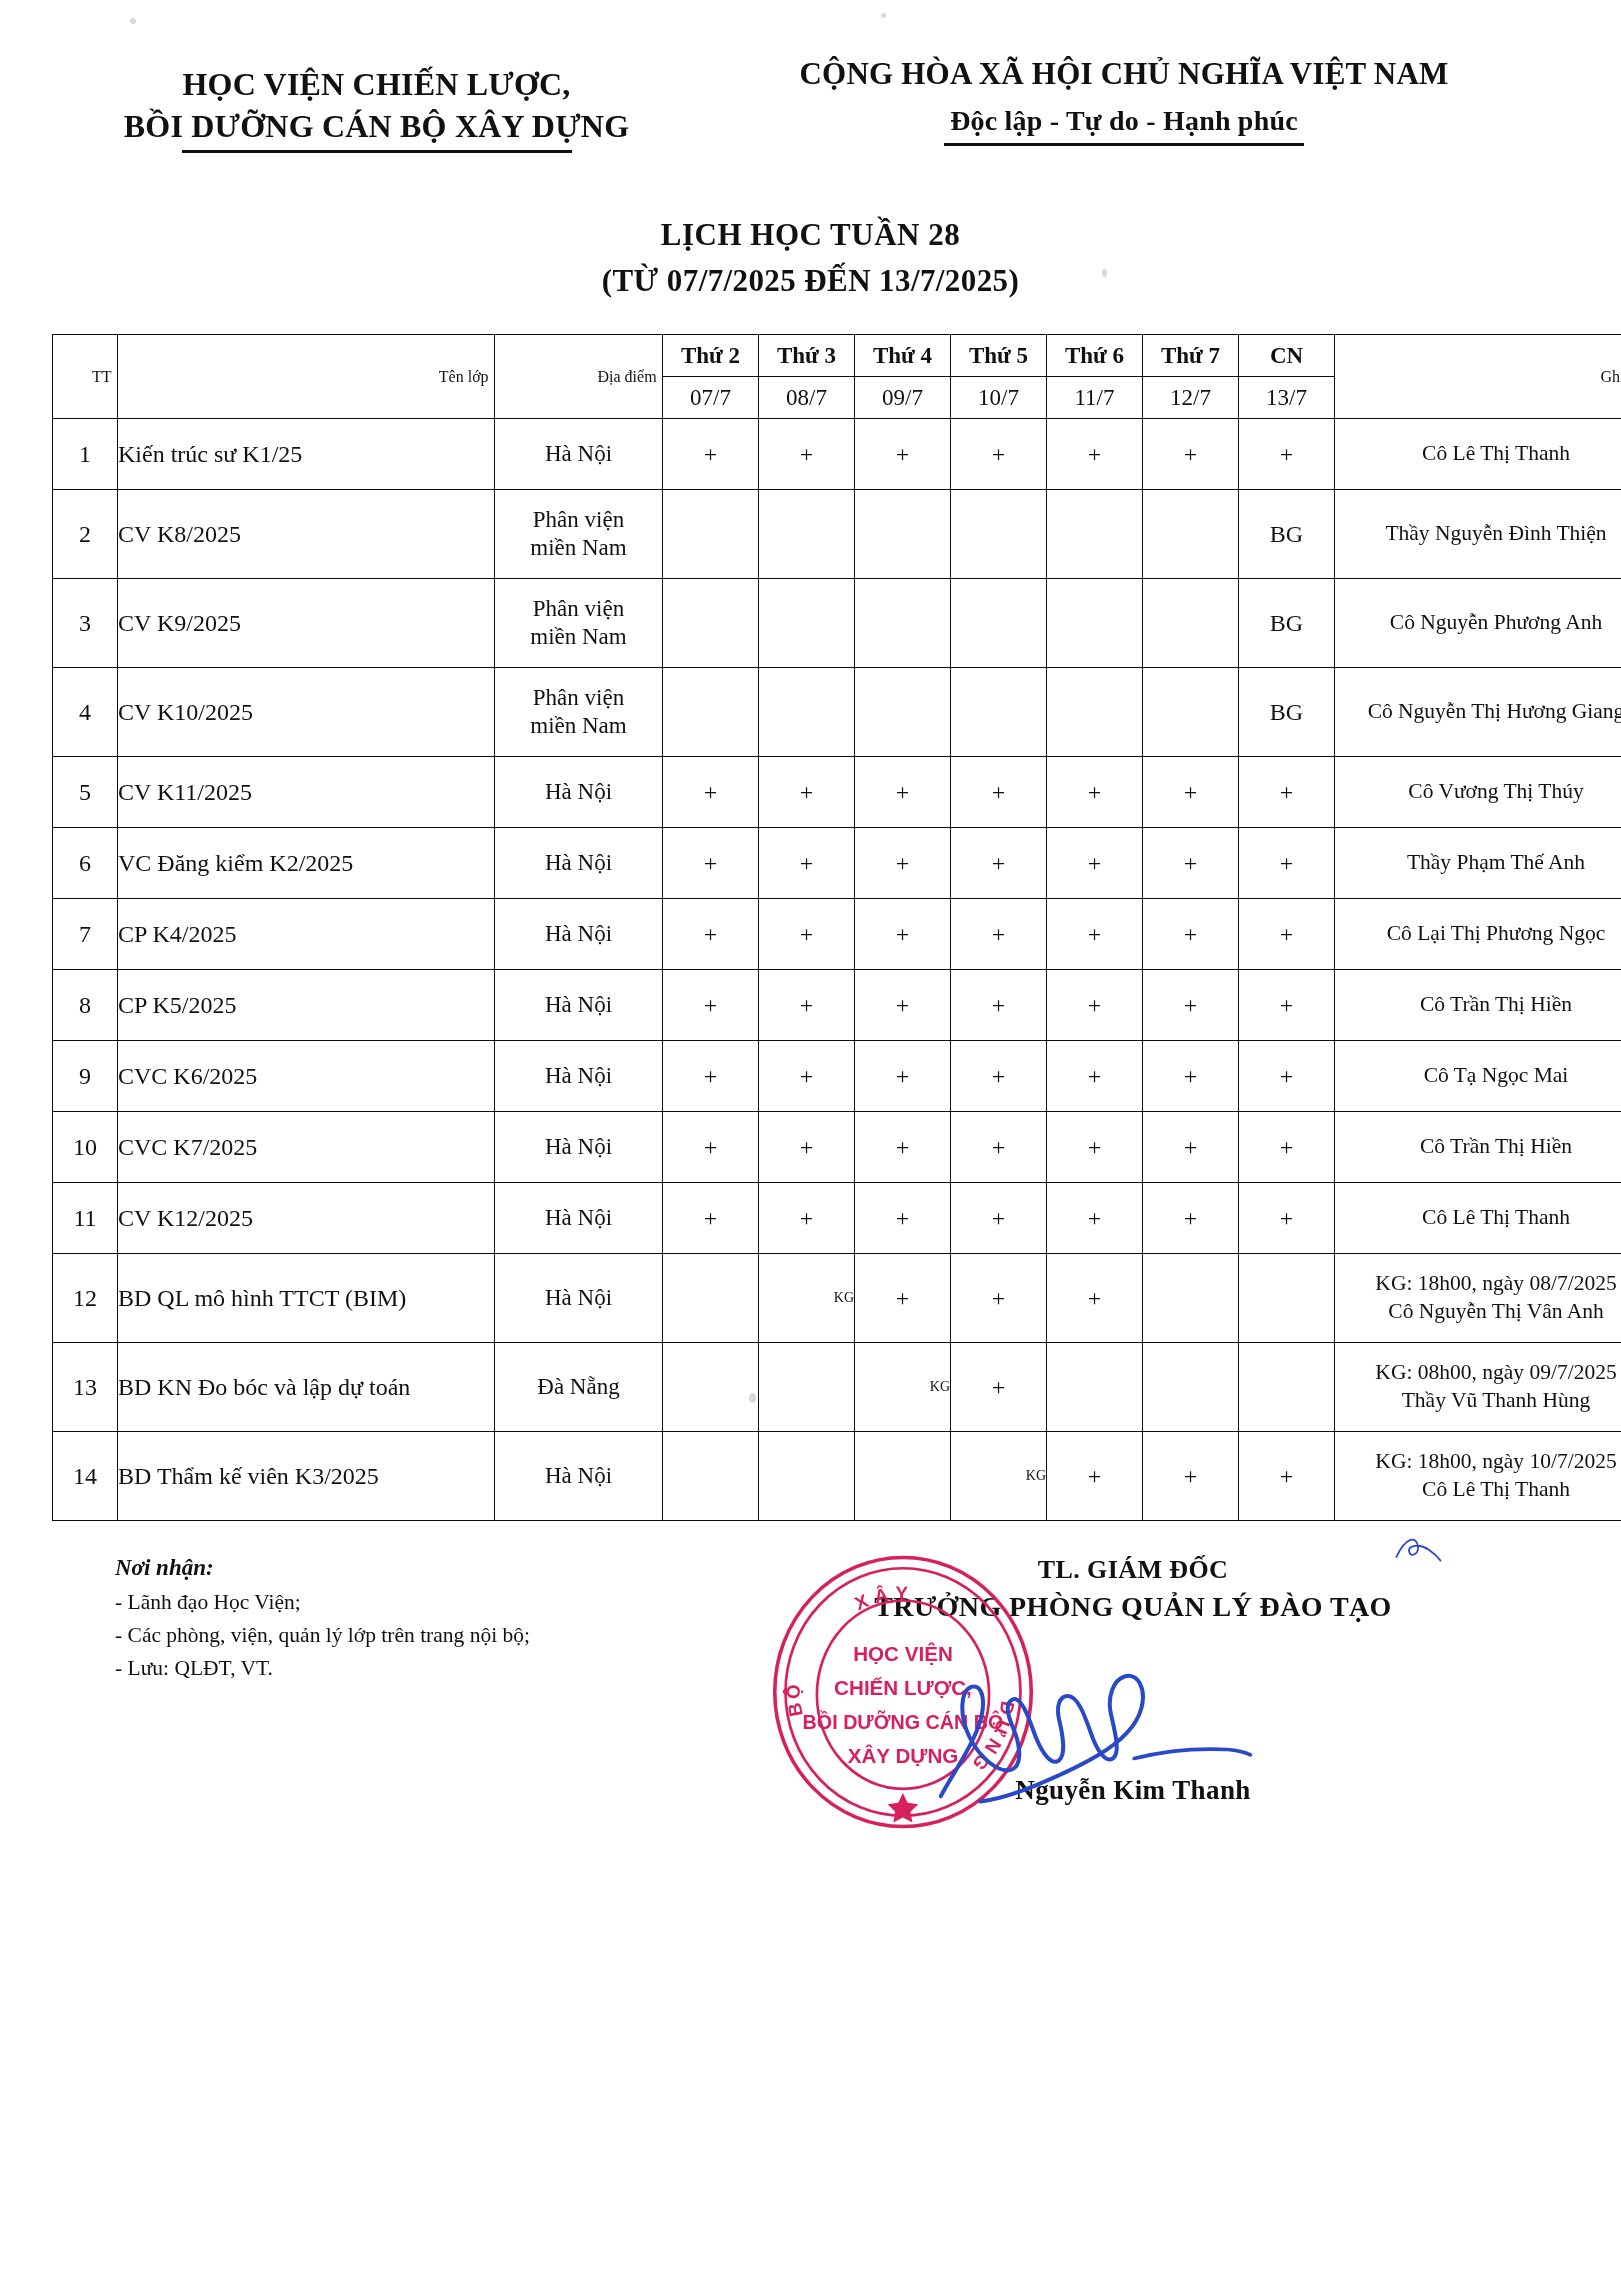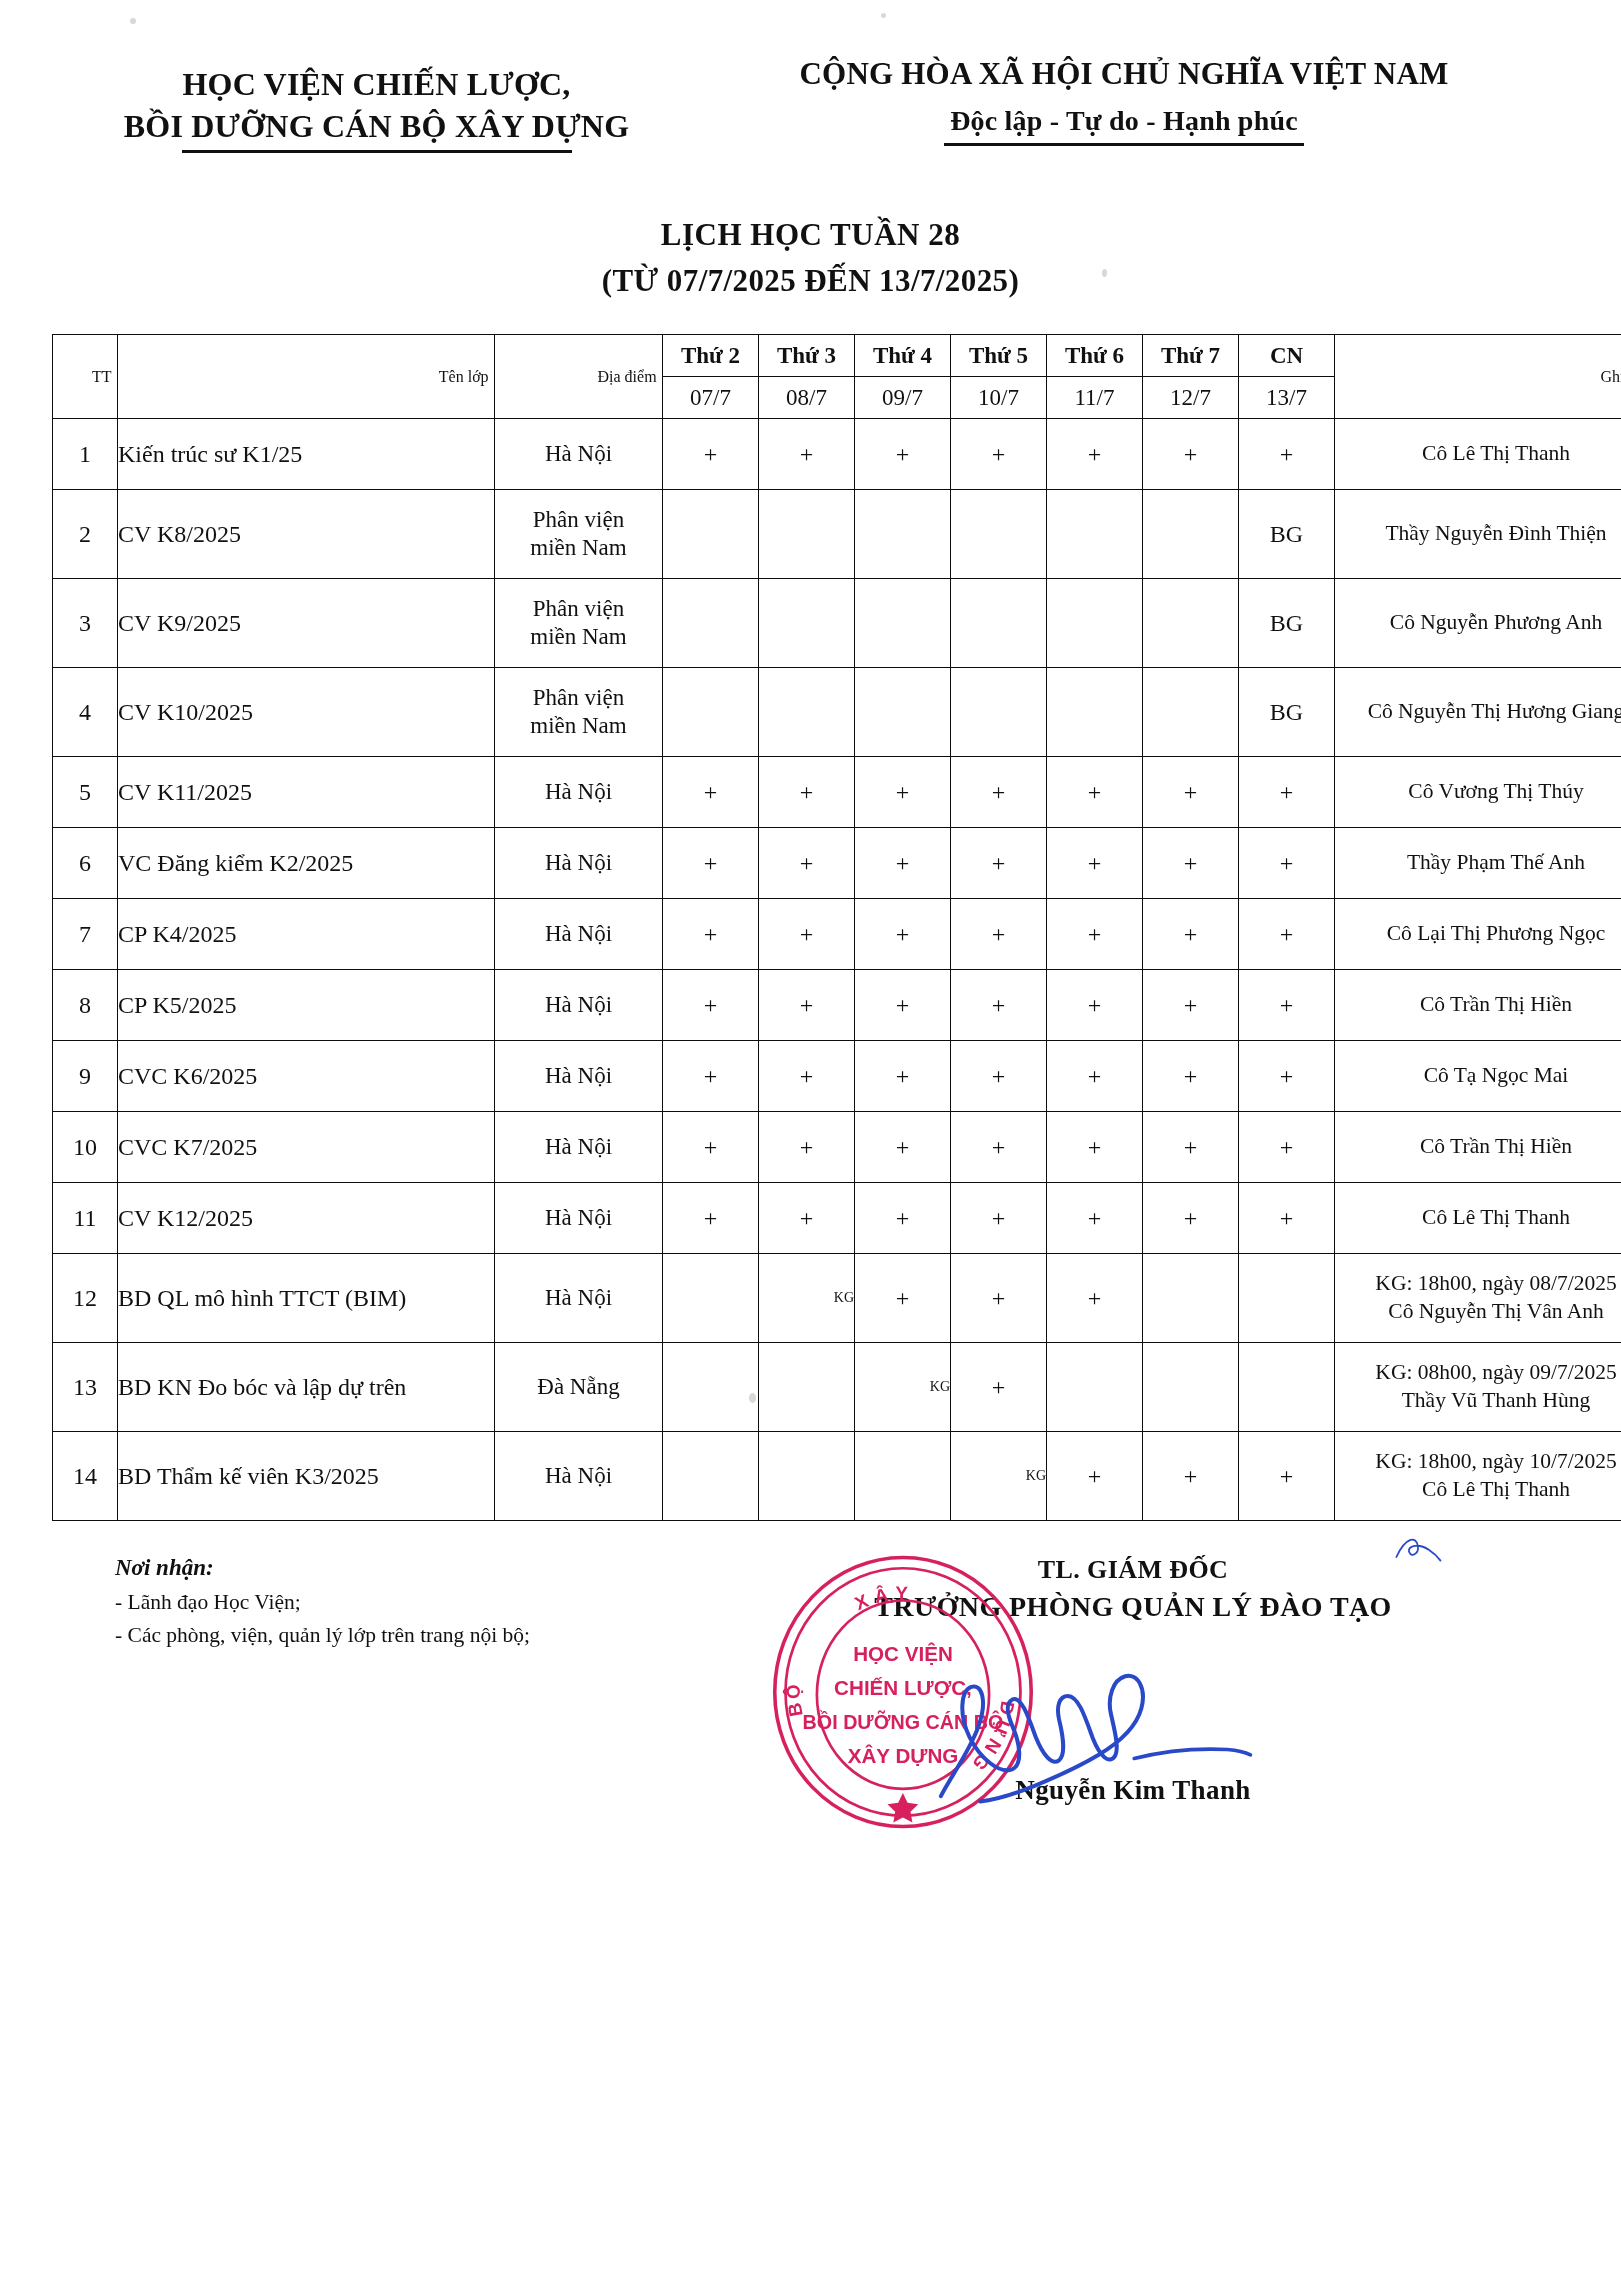--- a/index.html
+++ b/index.html
@@ -521,21 +521,21 @@
             <td class="c-day">+</td>
             <td class="c-day"></td>
             <td class="c-day"></td>
             <td class="c-note">
               <span class="note-line">KG: 18h00, ngày 08/7/2025</span>
               <span class="note-line">Cô Nguyễn Thị Vân Anh</span>
             </td>
           </tr>
           <tr class="row-tall">
             <td class="c-tt">13</td>
-            <td class="c-class">BD KN Đo bóc và lập dự trên</td>
+            <td class="c-class">BD KN Đo bóc và lập dự toán</td>
             <td class="c-place">Đà Nẵng</td>
             <td class="c-day"></td>
             <td class="c-day"></td>
             <td class="c-day mark-kg">KG</td>
             <td class="c-day">+</td>
             <td class="c-day"></td>
             <td class="c-day"></td>
             <td class="c-day"></td>
             <td class="c-note">
               <span class="note-line">KG: 08h00, ngày 09/7/2025</span>
@@ -561,20 +561,21 @@
         </tbody>
     </table>
   </div>
 
   <div class="footer">
 
     <div class="recipients">
       <div class="recipients-title">Nơi nhận:</div>
       <div class="recipients-item">- Lãnh đạo Học Viện;</div>
       <div class="recipients-item">- Các phòng, viện, quản lý lớp trên trang nội bộ;</div>
+      <div class="recipients-item">- Lưu: QLĐT, VT.</div>
     </div>
 
     <div class="signature">
 
       <svg class="corner-mark" viewBox="0 0 60 40">
         <path d="M6 30 C 16 8, 28 6, 30 18 C 31 27, 22 31, 20 24 C 19 18, 30 14, 42 22 C 48 26, 52 30, 55 34" fill="none" stroke="#2a49c8" stroke-width="2" stroke-linecap="round"></path>
       </svg>
 
       <div class="sig-role1">TL. GIÁM ĐỐC</div>
       <div class="sig-role2">TRƯỞNG PHÒNG QUẢN LÝ ĐÀO TẠO</div>

